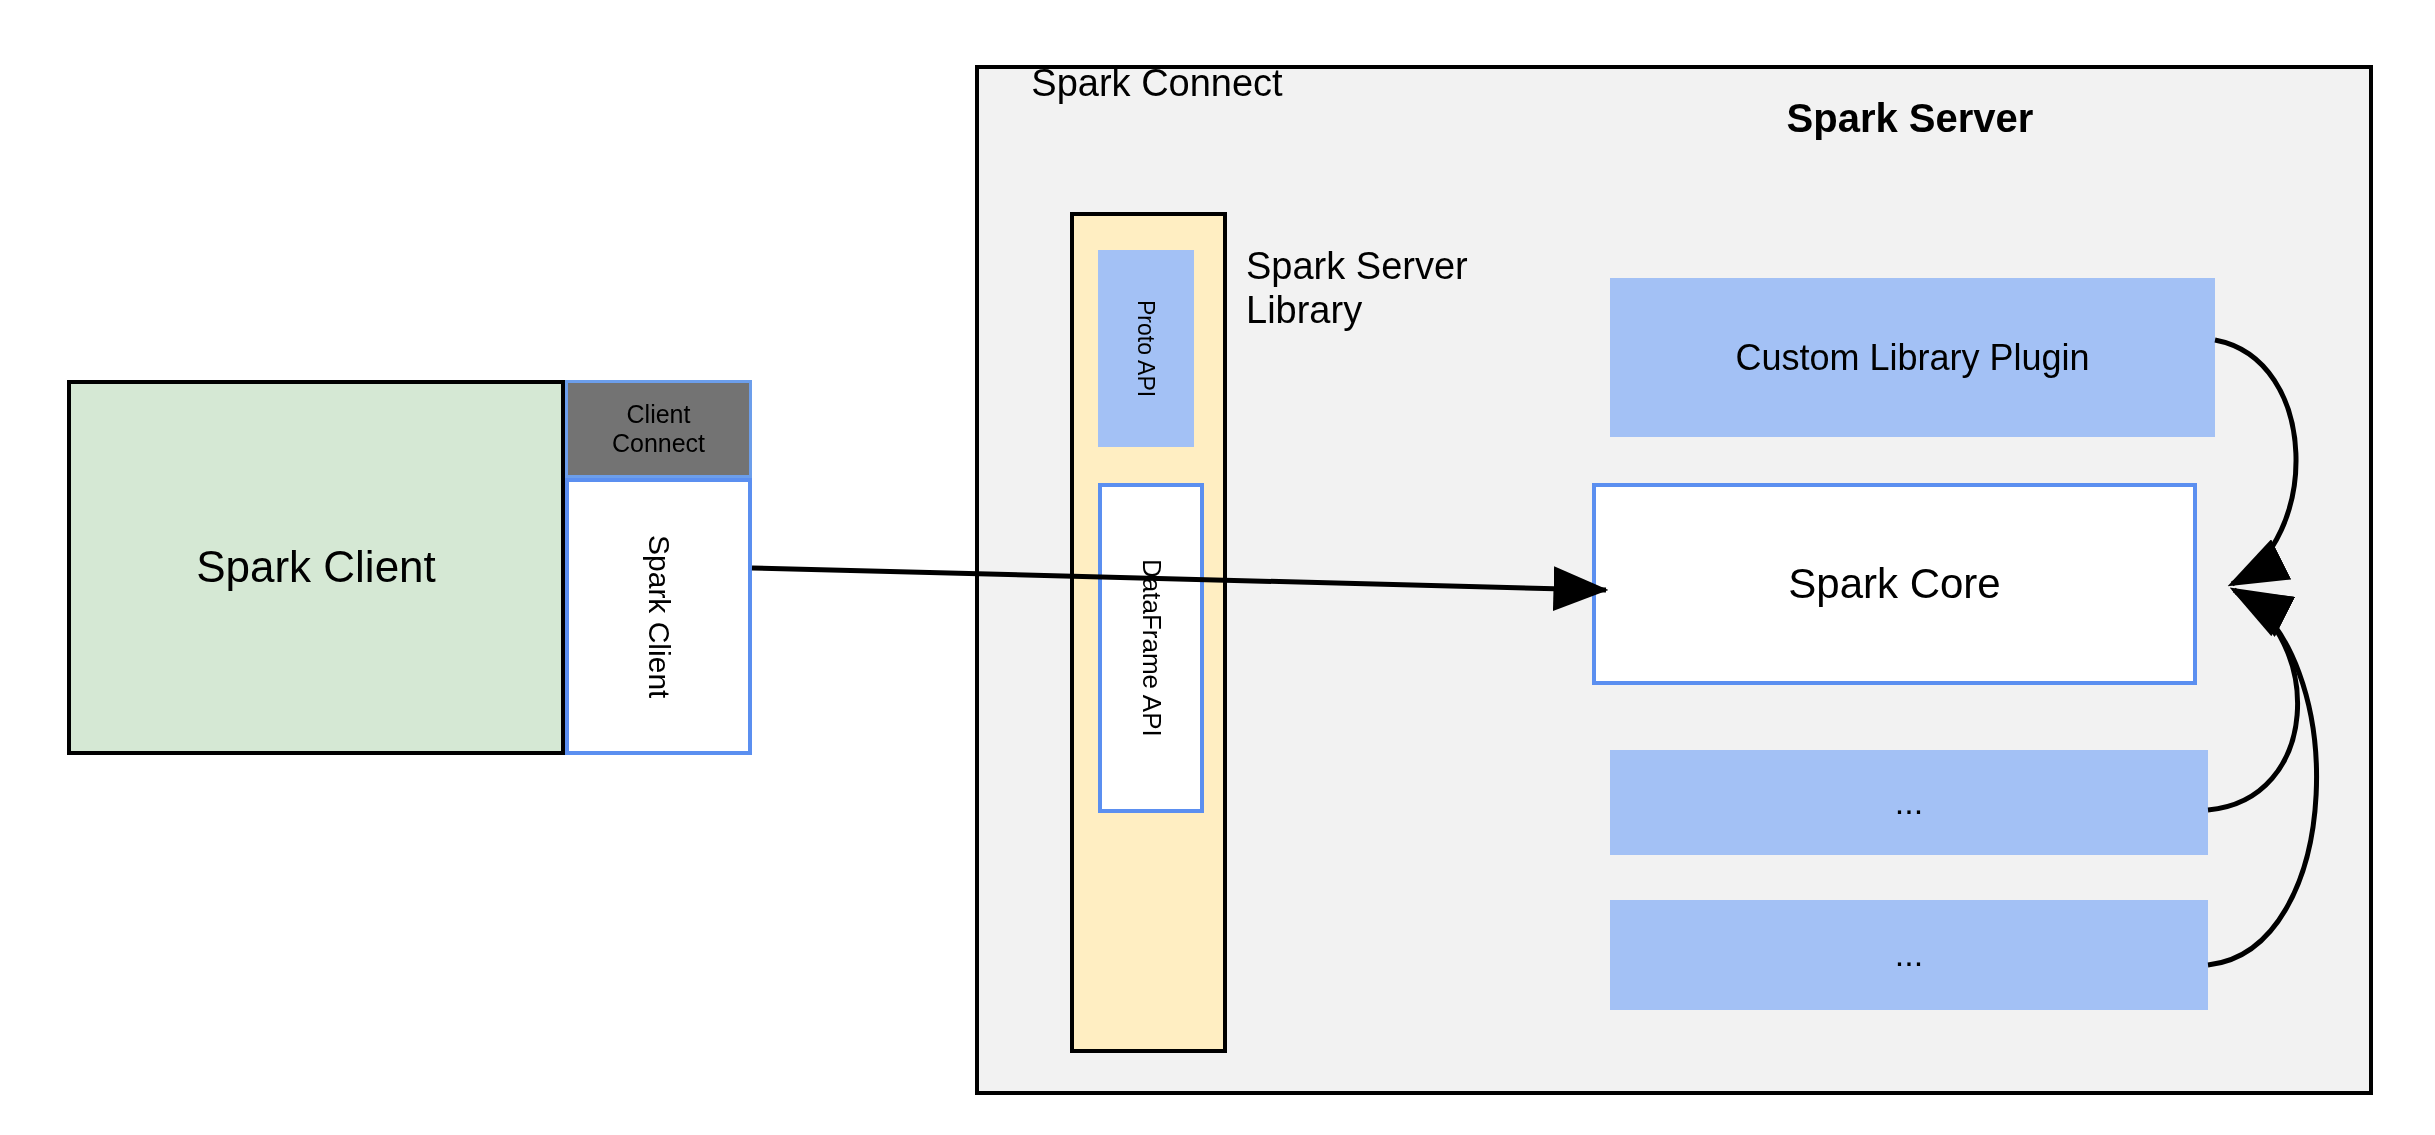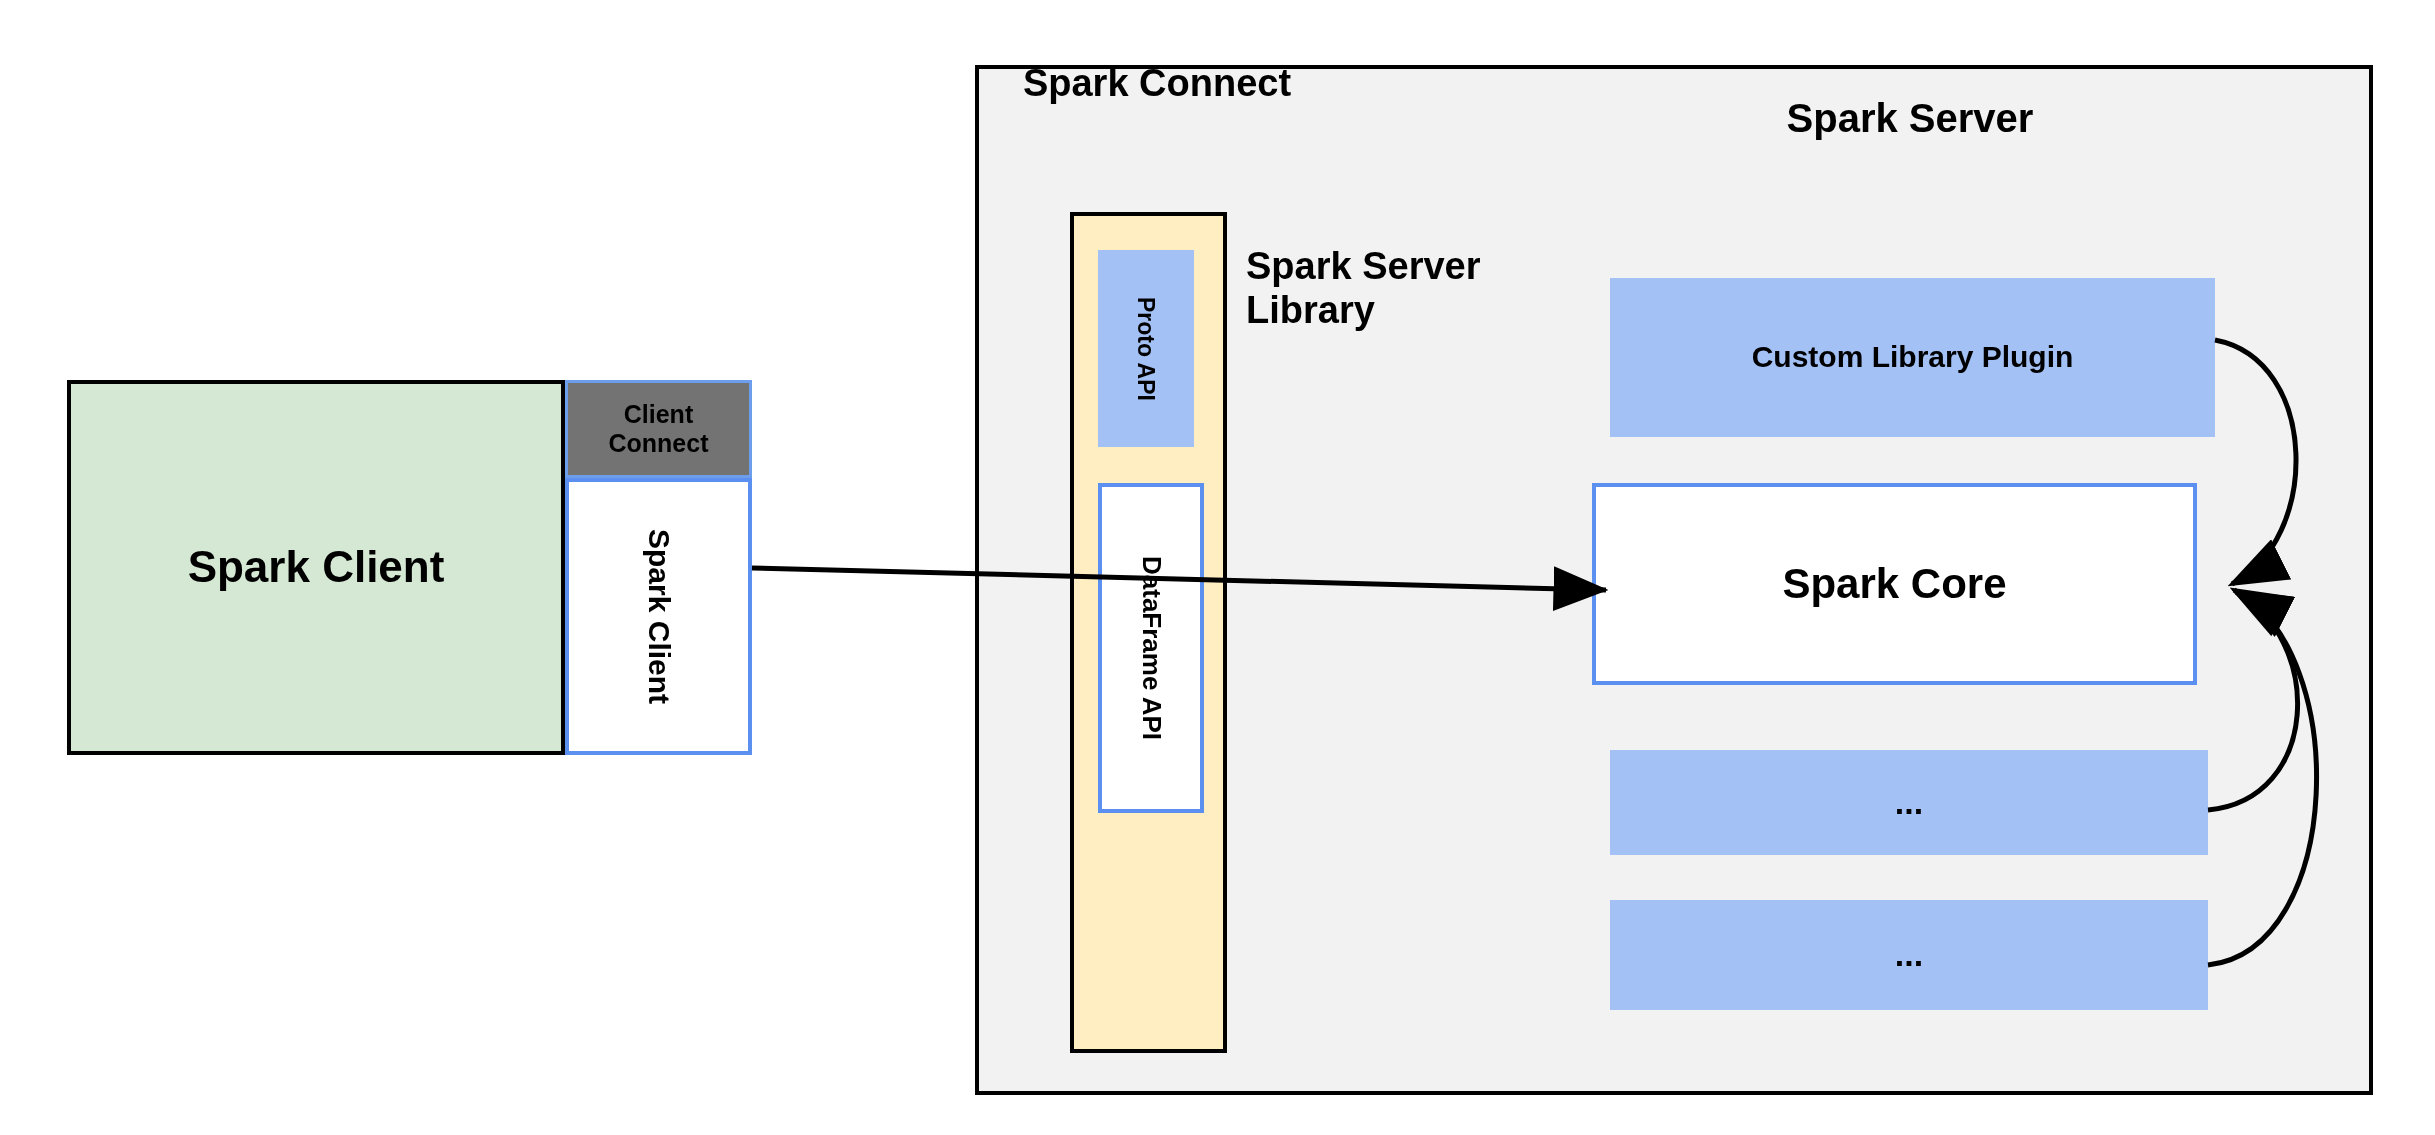--- a/index.html
+++ b/index.html
@@ -21,21 +21,20 @@
   }
   .node {
     position: absolute;
     box-sizing: border-box;
     display: flex;
     align-items: center;
     justify-content: center;
     text-align: center;
     color: #000000;
     line-height: 1.15;
-    font-weight: bold;
   }
   
   #client-app {
     left: 67px;
     top: 380px;
     width: 498px;
     height: 375px;
     background: #d5e8d4;
     border: 4px solid #000000;
     font-size: 44px;
@@ -127,21 +126,21 @@
     border: 4px solid #5b8ff0;
     font-size: 26px;
   }
   
   #custom-plugin {
     left: 1610px;
     top: 278px;
     width: 605px;
     height: 159px;
     background: #a3c1f5;
-    font-size: 30px;
+    font-size: 36px;
   }
   #spark-core {
     left: 1592px;
     top: 483px;
     width: 605px;
     height: 202px;
     background: #ffffff;
     border: 4px solid #5b8ff0;
     font-size: 42px;
   }

